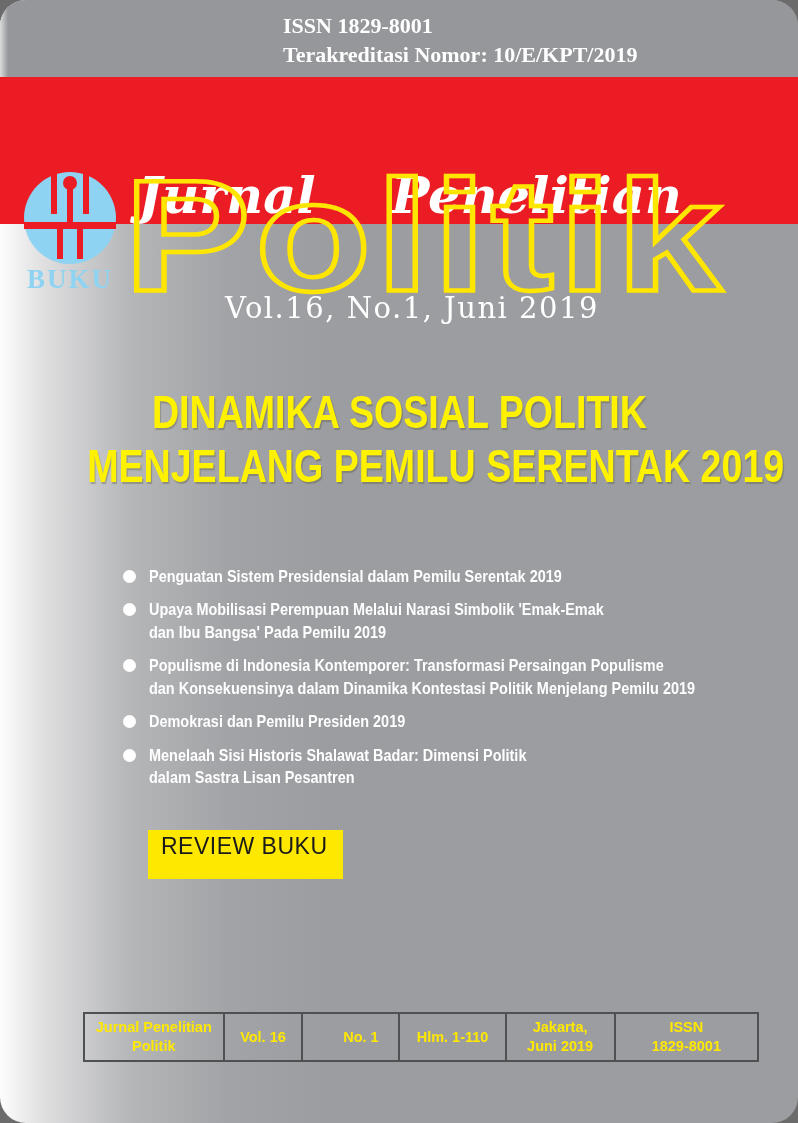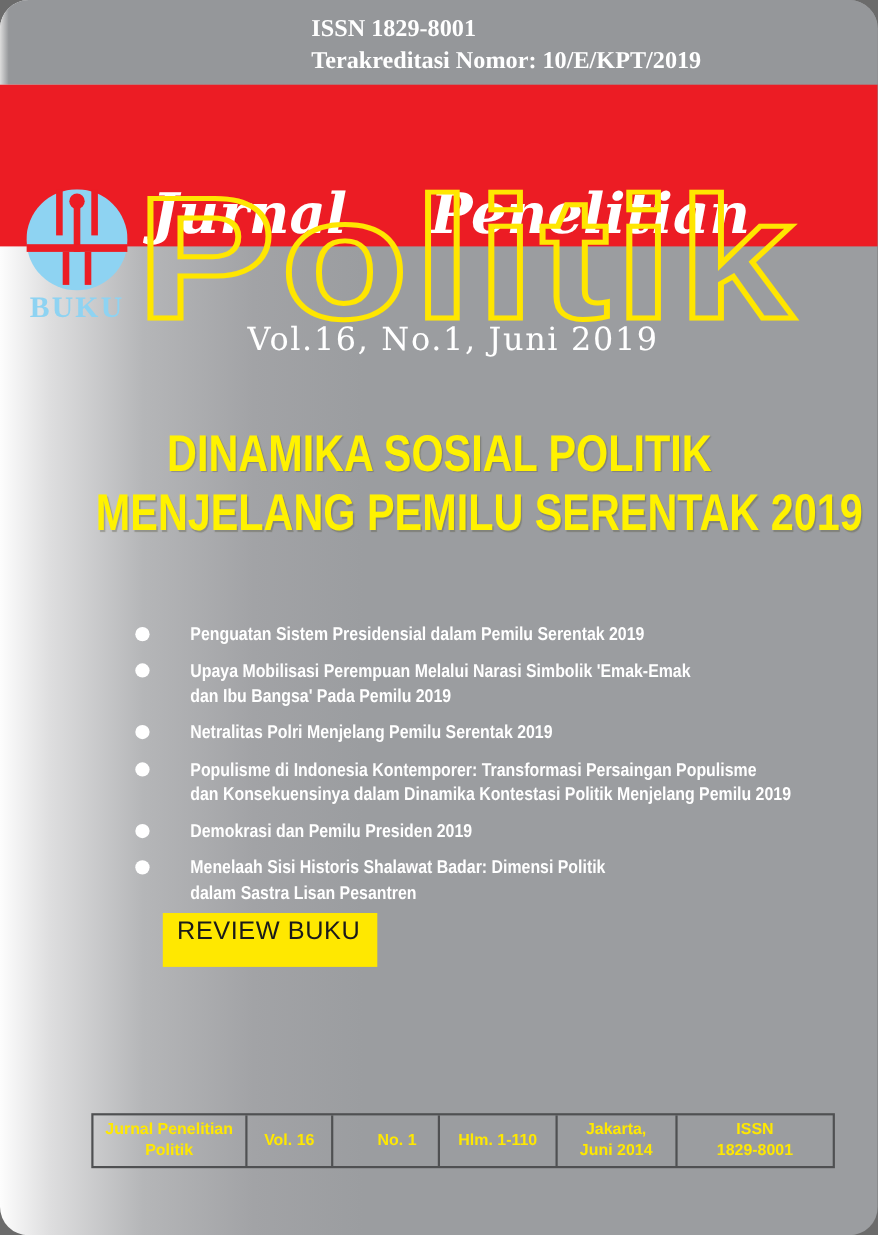--- a/index.html
+++ b/index.html
@@ -56,21 +56,21 @@
   }
   
   .main-title{
     position:absolute;left:0;top:385px;width:798px;text-align:center;
     color:#fff200;font-weight:700;font-size:47px;line-height:1.15;
     text-shadow:1.5px 1.5px 1px rgba(80,80,55,0.35);
   }
   .main-title .tline{display:inline-block;transform:scaleX(0.8);white-space:pre;}
   
   .articles{position:absolute;left:123px;top:566px;width:660px;}
-  .article-item{display:flex;align-items:flex-start;margin-bottom:11px;gap:24px;}
+  .article-item{display:flex;align-items:flex-start;margin-bottom:11px;}
   .bullet-dot{
     flex:0 0 13px;width:13px;height:13px;border-radius:50%;
     background:#ffffff;margin-top:4px;margin-right:13px;
   }
   .article-text{
     color:#ffffff;font-weight:700;font-size:17px;line-height:1.32;
     white-space:pre;transform:scaleX(0.85);transform-origin:left top;
   }
   
   .review-badge{
@@ -139,24 +139,20 @@
       <span class="bullet-dot"></span>
       <span class="article-text">Penguatan Sistem Presidensial dalam Pemilu Serentak 2019</span>
     </div>
     <div class="article-item">
       <span class="bullet-dot"></span>
       <span class="article-text">Upaya Mobilisasi Perempuan Melalui Narasi Simbolik 'Emak-Emak
 dan Ibu Bangsa' Pada Pemilu 2019</span>
     </div>
     <div class="article-item">
       <span class="bullet-dot"></span>
-      <span class="article-text">Netralitas Polri Menjelang Pemilu Serentak 2019</span>
-    </div>
-    <div class="article-item">
-      <span class="bullet-dot"></span>
       <span class="article-text">Populisme di Indonesia Kontemporer: Transformasi Persaingan Populisme
 dan Konsekuensinya dalam Dinamika Kontestasi Politik Menjelang Pemilu 2019</span>
     </div>
     <div class="article-item">
       <span class="bullet-dot"></span>
       <span class="article-text">Demokrasi dan Pemilu Presiden 2019</span>
     </div>
     <div class="article-item">
       <span class="bullet-dot"></span>
       <span class="article-text">Menelaah Sisi Historis Shalawat Badar: Dimensi Politik
@@ -166,18 +162,18 @@
 
   <div class="review-badge">REVIEW BUKU</div>
 
   <div class="footer-table">
     <div class="ft-cell c0">Jurnal Penelitian
 Politik</div>
     <div class="ft-cell c1">Vol. 16</div>
     <div class="ft-cell c2">No. 1</div>
     <div class="ft-cell c3">Hlm. 1-110</div>
     <div class="ft-cell c4">Jakarta,
-Juni 2014</div>
+Juni 2019</div>
     <div class="ft-cell c5">ISSN
 1829-8001</div>
   </div>
 
 </div>
 
 </body></html>

